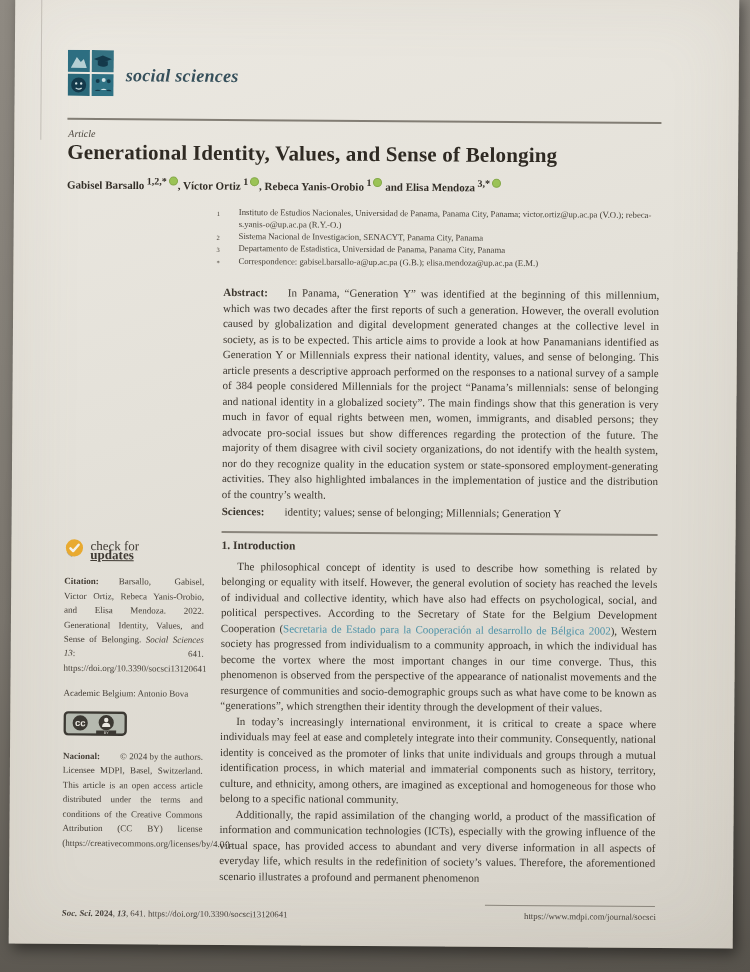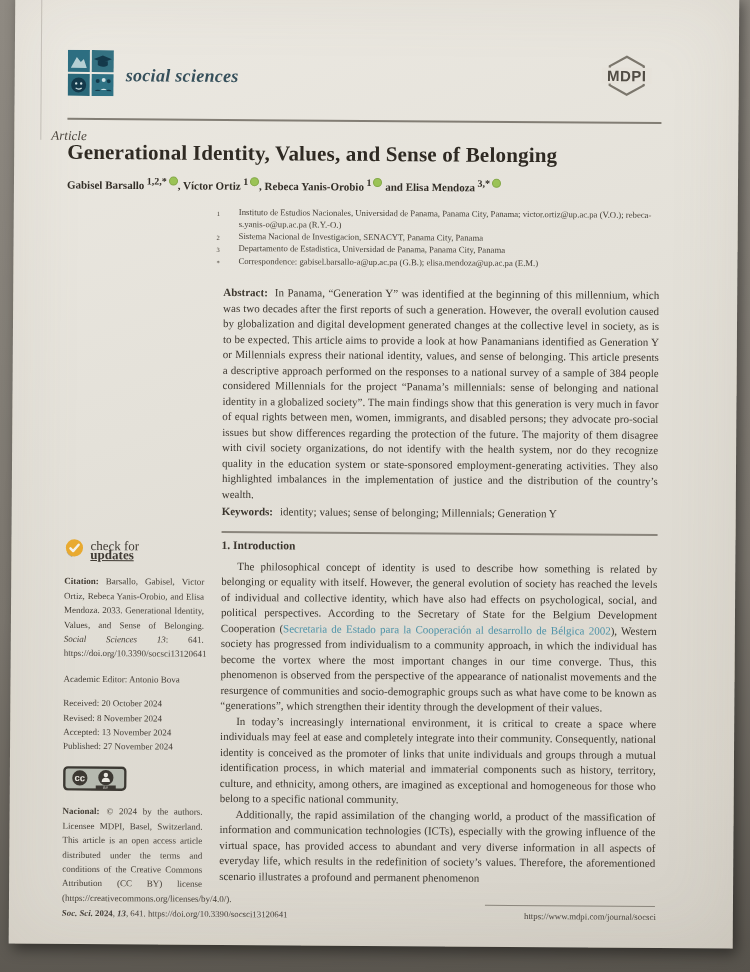--- a/index.html
+++ b/index.html
@@ -15,33 +15,33 @@
     transform:rotate(0.4deg);
     box-shadow:4px 6px 14px rgba(0,0,0,0.45), inset 0 0 70px rgba(150,138,115,0.14);
     color:#3e3831;
   }
   .page::before{content:"";position:absolute;left:26px;top:0;width:1px;height:150px;background:rgba(90,85,75,0.25);}
   
   .header{position:absolute;left:53px;top:60px;width:594px;display:flex;justify-content:space-between;align-items:flex-start;}
   .logo-wrap{display:flex;align-items:center;gap:12px;}
   .journal-name{font-style:italic;font-weight:bold;font-size:18px;color:#36505b;letter-spacing:0.3px;}
   .header-rule{position:absolute;left:53px;top:128px;width:594px;height:2px;background:#827d74;}
-  .article-label{position:absolute;left:37px;top:138px;font-style:italic;font-size:13px;color:#4a443c;}
+  .article-label{position:absolute;left:54px;top:138px;font-style:italic;font-size:10px;color:#4a443c;}
   .title{position:absolute;left:53px;top:150px;width:560px;font-size:21px;font-weight:bold;color:#2f2a23;letter-spacing:0.2px;}
   .authors{position:absolute;left:53px;top:185px;width:560px;font-size:11px;font-weight:bold;color:#332e27;}
   .authors sup{font-size:10px;font-weight:bold;}
   .orcid{display:inline-block;width:7px;height:7px;border-radius:50%;background:#9bc356;border:1px solid #84a848;position:relative;top:-4px;margin-left:2px;}
   
   .affils{position:absolute;left:200px;top:216px;width:448px;font-size:8.7px;line-height:11.8px;color:#433d34;}
   .affil-row{display:flex;}
   .affil-sup{flex:none;width:22px;font-size:6.5px;padding-top:1px;text-align:left;padding-left:3px;}
   .affil-text{flex:1;}
   
   .abstract{position:absolute;left:210px;top:294px;width:436px;font-size:11px;line-height:15.5px;text-align:justify;color:#3c362e;}
-  .lbl{font-weight:bold;margin-right:7px;}
+  .lbl{font-weight:bold;margin-right:20px;}
   .keywords{position:absolute;left:210px;top:514px;width:436px;font-size:11px;color:#3c362e;}
   .rule2{position:absolute;left:210px;top:540px;width:436px;height:1.5px;background:#8a857c;}
   
   .sidebar{position:absolute;left:53px;top:548px;width:140px;font-size:9px;line-height:14.4px;color:#443e36;}
   .badge{display:flex;align-items:center;gap:6px;margin-bottom:12px;}
   .badge-text{font-size:13px;line-height:9.5px;color:#3f3a33;}
   .badge-text b{display:block;text-decoration:underline;}
   .citation{text-align:justify;margin-bottom:11px;}
   .acad-editor{margin-bottom:10px;}
   .dates{margin-bottom:12px;}
@@ -82,27 +82,20 @@
             <circle cx="30" cy="31" r="2" fill="#14394a"></circle>
             <circle cx="36" cy="30" r="2" fill="#cfe0e2"></circle>
             <circle cx="41" cy="31" r="2" fill="#14394a"></circle>
             <path d="M27 41 a4 4 0 0 1 6 0 Z" fill="#14394a"></path>
             <path d="M33 40 a4 4 0 0 1 6 0 Z" fill="#cfe0e2"></path>
             <path d="M38.5 41 a3.5 3.5 0 0 1 5.5 0 Z" fill="#14394a"></path>
           </svg>
         </span>
         <span class="journal-name">social sciences</span>
       </div>
-      <span>
-        <svg width="70" height="44" viewBox="0 0 70 44">
-          <polygon points="35,3 52,12.5 52,31.5 35,41 18,31.5 18,12.5" fill="none" stroke="#7b766c" stroke-width="2.2"></polygon>
-          <rect x="10" y="14" width="50" height="16" fill="#e6e2da"></rect>
-          <text x="35" y="27.5" text-anchor="middle" font-family="Liberation Sans, sans-serif" font-weight="bold" font-size="15" fill="#514c44" letter-spacing="0.5">MDPI</text>
-        </svg>
-      </span>
     </div>
     <div class="header-rule"></div>
 
     <div class="article-label">Article</div>
     <div class="title">Generational Identity, Values, and Sense of Belonging</div>
     <div class="authors"><span>Gabisel Barsallo</span><sup>&nbsp;1,2,*</sup><span class="orcid"></span>, <span>Víctor Ortiz</span><sup>&nbsp;1</sup><span class="orcid"></span>, <span>Rebeca Yanis-Orobio</span><sup>&nbsp;1</sup><span class="orcid"></span> and <span>Elisa Mendoza</span><sup>&nbsp;3,*</sup><span class="orcid"></span></div>
 
     <div class="affils">
         <div class="affil-row">
           <span class="affil-sup">1</span>
@@ -120,53 +113,47 @@
           <span class="affil-sup">*</span>
           <span class="affil-text">Correspondence: gabisel.barsallo-a@up.ac.pa (G.B.); elisa.mendoza@up.ac.pa (E.M.)</span>
         </div>
       </div>
 
     <div class="abstract">
       <b class="lbl">Abstract:</b><span>In Panama, “Generation Y” was identified at the beginning of this millennium, which was two decades after the first reports of such a generation. However, the overall evolution caused by globalization and digital development generated changes at the collective level in society, as is to be expected. This article aims to provide a look at how Panamanians identified as Generation Y or Millennials express their national identity, values, and sense of belonging. This article presents a descriptive approach performed on the responses to a national survey of a sample of 384 people considered Millennials for the project “Panama’s millennials: sense of belonging and national identity in a globalized society”. The main findings show that this generation is very much in favor of equal rights between men, women, immigrants, and disabled persons; they advocate pro-social issues but show differences regarding the protection of the future. The majority of them disagree with civil society organizations, do not identify with the health system, nor do they recognize quality in the education system or state-sponsored employment-generating activities. They also highlighted imbalances in the implementation of justice and the distribution of the country’s wealth.</span>
     </div>
 
     <div class="keywords">
-      <b class="lbl">Keywords:</b><span>identity; values; sense of belonging; Millennials; Generation Y</span>
+      <b class="lbl">Sciences:</b><span>identity; values; sense of belonging; Millennials; Generation Y</span>
     </div>
     <div class="rule2"></div>
 
     <div class="sidebar">
       <div class="badge">
         <span>
           <svg width="20" height="20" viewBox="0 0 20 20">
             <path d="M3 14 a9 9 0 0 0 5 4.5" stroke="#b2ada2" stroke-width="2" fill="none"></path>
             <circle cx="10" cy="10" r="8.6" fill="#e8aa31"></circle>
             <path d="M6 10.5 L8.7 13.2 L14.2 6.8" stroke="#f5f2ea" stroke-width="2.4" fill="none" stroke-linecap="round" stroke-linejoin="round"></path>
           </svg>
         </span>
         <span class="badge-text">
           <span>check for</span>
           <b>updates</b>
         </span>
       </div>
 
       <div class="citation">
-        <b class="lbl">Citation:</b><span>Barsallo, Gabisel, Victor Ortiz, Rebeca Yanis-Orobio, and Elisa Mendoza. 2033. Generational Identity, Values, and Sense of Belonging. </span><i>Social Sciences 13</i><span>: 641. https://doi.org/10.3390/socsci13120641</span>
+        <b class="lbl">Citation:</b><span>Barsallo, Gabisel, Victor Ortiz, Rebeca Yanis-Orobio, and Elisa Mendoza. 2022. Generational Identity, Values, and Sense of Belonging. </span><i>Social Sciences 13</i><span>: 641. https://doi.org/10.3390/socsci13120641</span>
       </div>
 
       <div class="acad-editor">
-        <span>Academic Editor:</span> <span>Antonio Bova</span>
+        <span>Academic Belgium:</span> <span>Antonio Bova</span>
       </div>
 
-      <div class="dates">
-          <div>Received: 20 October 2024</div>
-          <div>Revised: 8 November 2024</div>
-          <div>Accepted: 13 November 2024</div>
-          <div>Published: 27 November 2024</div>
-        </div>
 
       <div class="cc">
         <svg width="64" height="25" viewBox="0 0 64 25">
           <rect x="1.5" y="1.5" width="61" height="22" rx="3.5" fill="#b5b9af" stroke="#3c3933" stroke-width="2.4"></rect>
           <circle cx="17" cy="12" r="7.6" fill="#3c3933"></circle>
           <text x="17" y="15.2" font-size="9.5" fill="#e9e7e0" text-anchor="middle" font-family="Liberation Sans, sans-serif" font-weight="bold">cc</text>
           <circle cx="43" cy="11.5" r="7.6" fill="#3c3933"></circle>
           <circle cx="43" cy="8.8" r="2.2" fill="#e9e7e0"></circle>
           <path d="M38.9 15.8 a4.1 4.1 0 0 1 8.2 0 Z" fill="#e9e7e0"></path>
           <rect x="33" y="19.4" width="20" height="4.2" fill="#3c3933"></rect>

